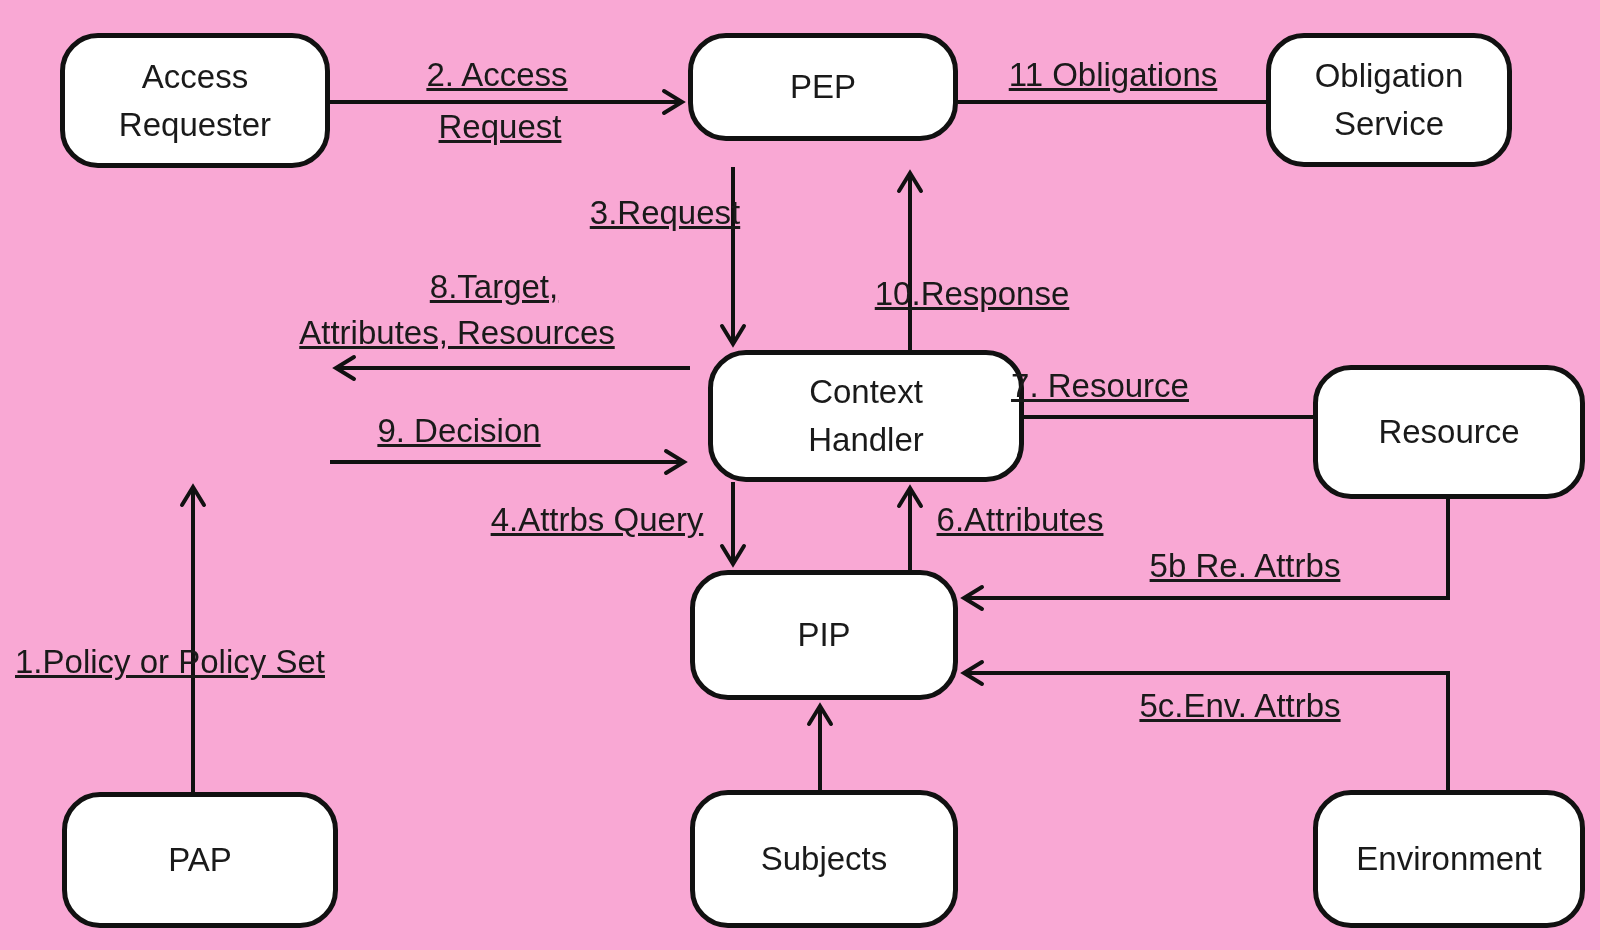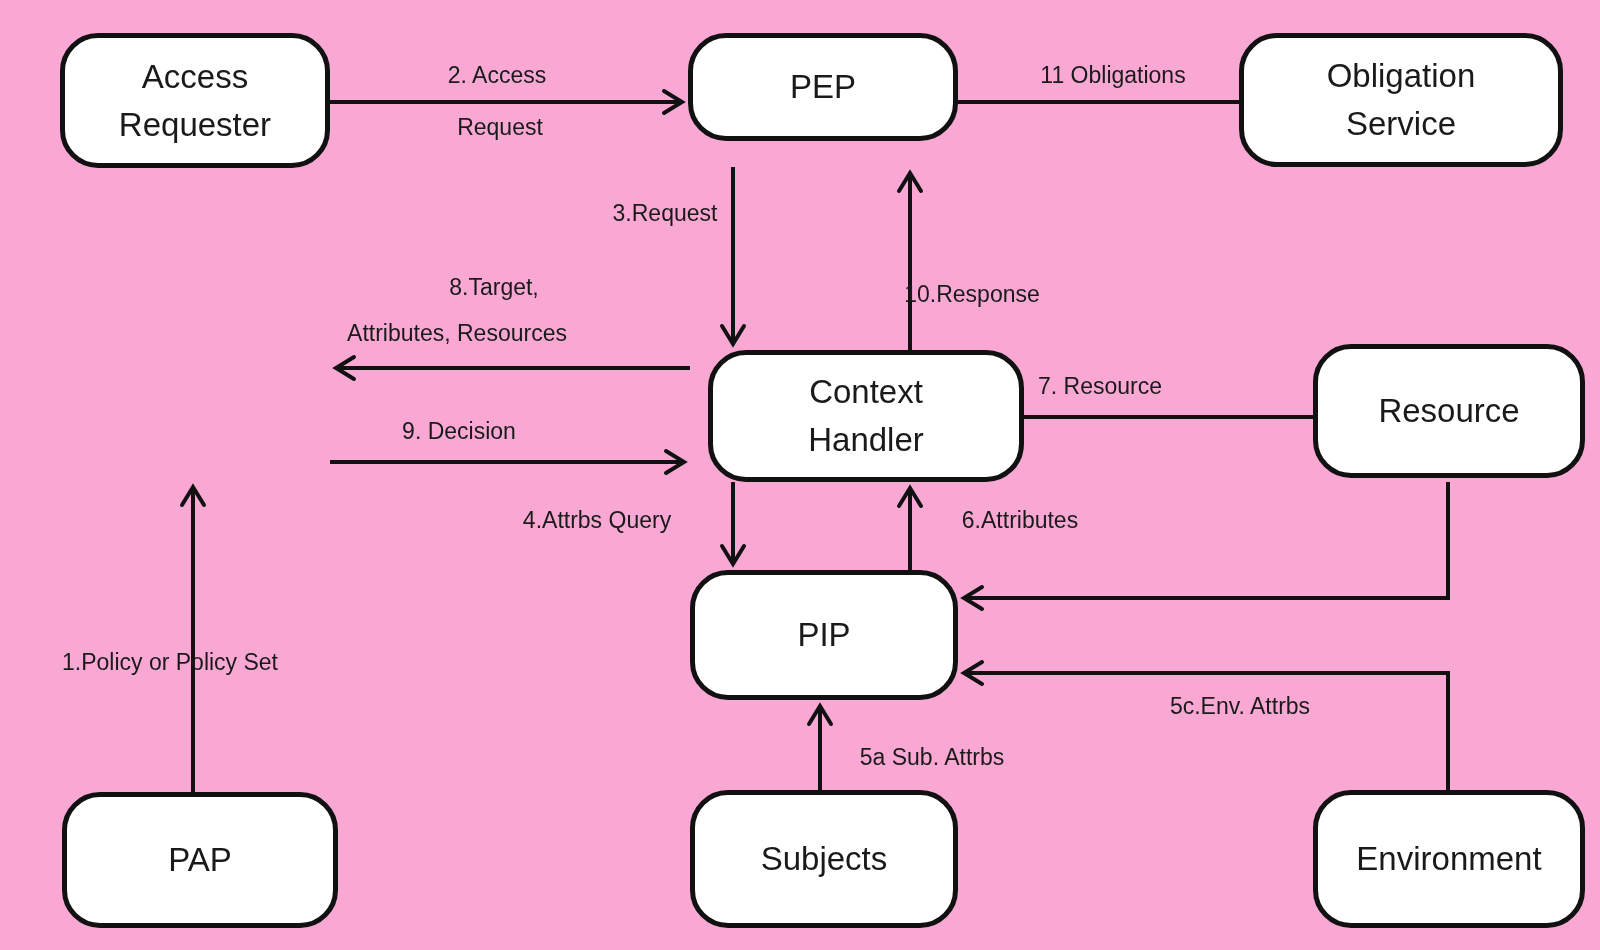--- a/index.html
+++ b/index.html
@@ -9,21 +9,21 @@
   }
   #connectors{position:absolute;left:0;top:0;width:1600px;height:950px;}
   .node{
     position:absolute;box-sizing:border-box;background:#ffffff;
     border:5px solid #111111;border-radius:38px;
     display:flex;flex-direction:column;align-items:center;justify-content:center;
     font-size:33px;line-height:48px;text-align:center;z-index:2;
   }
   .elabel{
     position:absolute;transform:translate(-50%,-50%);white-space:nowrap;
-    font-size:23px;z-index:3;background:transparent;
+    font-size:33px;z-index:3;background:transparent;text-decoration:underline;
   }
 </style>
 </head>
 <body>
 
 <div id="stage">
 
   <svg id="connectors" viewBox="0 0 1600 950" xmlns="http://www.w3.org/2000/svg">
     <defs>
       <marker id="arrow" viewBox="-22 -14 26 28" markerWidth="26" markerHeight="28" markerUnits="userSpaceOnUse" refX="0" refY="0" orient="auto">
@@ -49,32 +49,32 @@
 
   <div class="node" style="left:60px;top:33px;width:270px;height:135px">
     <span>Access</span>
     <span>Requester</span>
   </div>
 
   <div class="node" style="left:688px;top:33px;width:270px;height:108px">
     <span>PEP</span>
   </div>
 
-  <div class="node" style="left:1239px;top:33px;width:324px;height:134px">
+  <div class="node" style="left:1266px;top:33px;width:246px;height:134px">
     <span>Obligation</span>
     <span>Service</span>
   </div>
 
 
   <div class="node" style="left:708px;top:350px;width:316px;height:132px">
     <span>Context</span>
     <span>Handler</span>
   </div>
 
-  <div class="node" style="left:1313px;top:344px;width:272px;height:134px">
+  <div class="node" style="left:1313px;top:365px;width:272px;height:134px">
     <span>Resource</span>
   </div>
 
   <div class="node" style="left:690px;top:570px;width:268px;height:130px">
     <span>PIP</span>
   </div>
 
   <div class="node" style="left:62px;top:792px;width:276px;height:136px">
     <span>PAP</span>
   </div>
@@ -91,17 +91,17 @@
   <div class="elabel" style="left:500px;top:127px">Request</div>
   <div class="elabel" style="left:1113px;top:75px">11 Obligations</div>
   <div class="elabel" style="left:665px;top:213px">3.Request</div>
   <div class="elabel" style="left:972px;top:294px">10.Response</div>
   <div class="elabel" style="left:494px;top:287px">8.Target,</div>
   <div class="elabel" style="left:457px;top:333px">Attributes, Resources</div>
   <div class="elabel" style="left:459px;top:431px">9. Decision</div>
   <div class="elabel" style="left:597px;top:520px">4.Attrbs Query</div>
   <div class="elabel" style="left:1020px;top:520px">6.Attributes</div>
   <div class="elabel" style="left:1100px;top:386px">7. Resource</div>
+  <div class="elabel" style="left:1245px;top:566px">5b Re. Attrbs</div>
   <div class="elabel" style="left:1240px;top:706px">5c.Env. Attrbs</div>
-  <div class="elabel" style="left:932px;top:757px">5a Sub. Attrbs</div>
   <div class="elabel" style="left:170px;top:662px">1.Policy or Policy Set</div>
 
 </div>
 
 </body></html>

